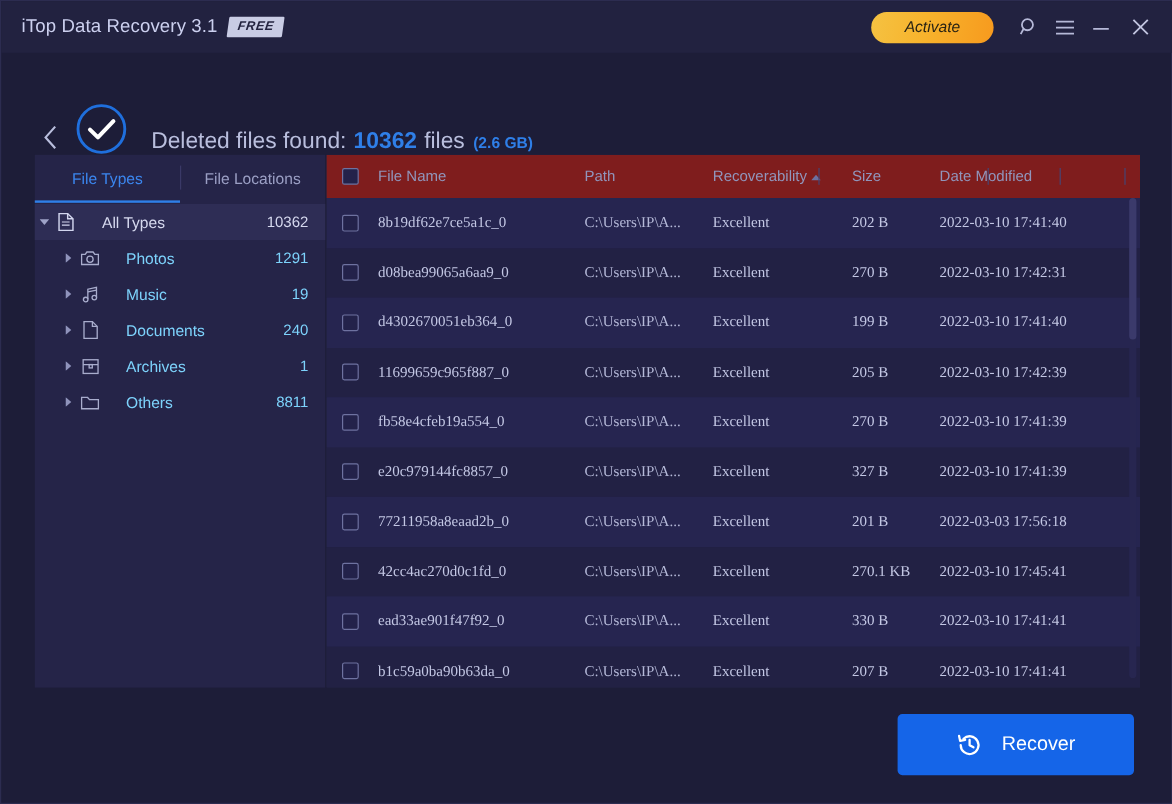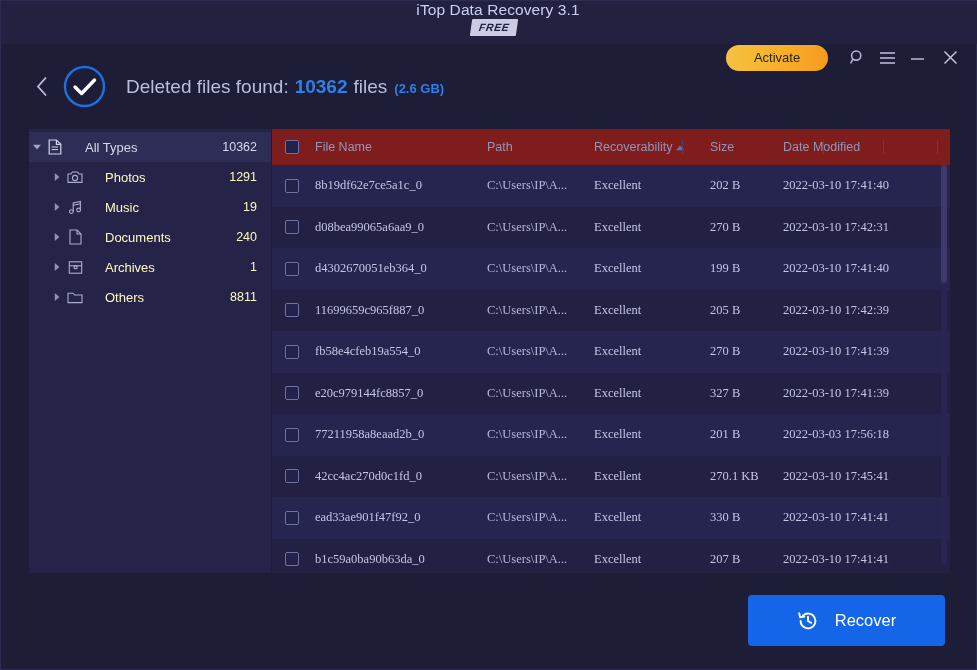--- a/index.html
+++ b/index.html
@@ -21,21 +21,20 @@
   }
 
   
   #titlebar {
     position: absolute;
     left: 0; top: 0;
     width: 977px; height: 43px;
     background: #222240;
     display: flex;
     align-items: center;
-    flex-direction: column;
   }
   #app-title {
     margin-left: 17px;
     font-size: 15.5px;
     color: #ccd0ef;
     letter-spacing: .1px;
     white-space: nowrap;
   }
   #free-badge {
     margin-left: 9px;
@@ -58,38 +57,39 @@
   #activate-btn {
     width: 102px; height: 26px;
     border: none;
     border-radius: 13px;
     background: linear-gradient(100deg, #f5c242 0%, #f7b32c 45%, #f79a1e 100%);
     color: #2a2414;
     font-family: "Liberation Sans", sans-serif;
     font-size: 13px;
     cursor: pointer;
     margin-right: 14px;
+    font-style: italic;
   }
   .tb-icon {
     width: 30px; height: 43px;
     display: flex;
     align-items: center;
     justify-content: center;
     cursor: pointer;
   }
   .tb-icon svg { display: block; }
   #close-icon-btn { width: 36px; margin-right: 10px; }
 
   
   #header {
     position: absolute;
     left: 0; top: 43px;
     width: 977px; height: 85px;
     display: flex;
-    align-items: center;
+    align-items: flex-end;
   }
   #back-btn {
     margin-left: 30px;
     width: 22px; height: 30px;
     display: flex; align-items: center; justify-content: center;
     cursor: pointer;
   }
   #check-circle { margin-left: 10px; display: flex; }
   #header-title {
     margin-left: 20px;
@@ -170,21 +170,21 @@
     width: 1px; height: 20px;
     background: #3a3967;
   }
   #tree { padding-top: 3px; }
   .tree-row {
     height: 30px;
     display: flex;
     align-items: center;
     cursor: pointer;
     font-size: 13px;
-    color: #fef9c3;
+    color: #7dd3fc;
     padding-right: 14px;
   }
   .tree-row.root { background: #2e2d55; color: #d6d9ef; }
   .arrow {
     width: 16px;
     display: flex; align-items: center; justify-content: center;
     flex: none;
   }
   .tree-icon {
     width: 20px;
@@ -340,20 +340,25 @@
     <div id="header-title">
       <span>Deleted files found:</span>
       <span id="header-count">10362</span>
       <span>files</span>
       <span id="header-size">(2.6 GB)</span>
     </div>
 
   </div>
 
   <div id="sidebar">
+    <div id="tabs">
+      <div class="tab active">File Types</div>
+      <div id="tab-divider"></div>
+      <div class="tab">File Locations</div>
+    </div>
 
     <div id="tree">
 
       <div class="tree-row root">
         <span class="arrow">
           <svg width="8" height="6" viewBox="0 0 8 6">
               <polygon points="0,0.8 8,0.8 4,5.4" fill="#9fa3c8"></polygon>
             </svg>
         </span>
         <span class="tree-icon">

